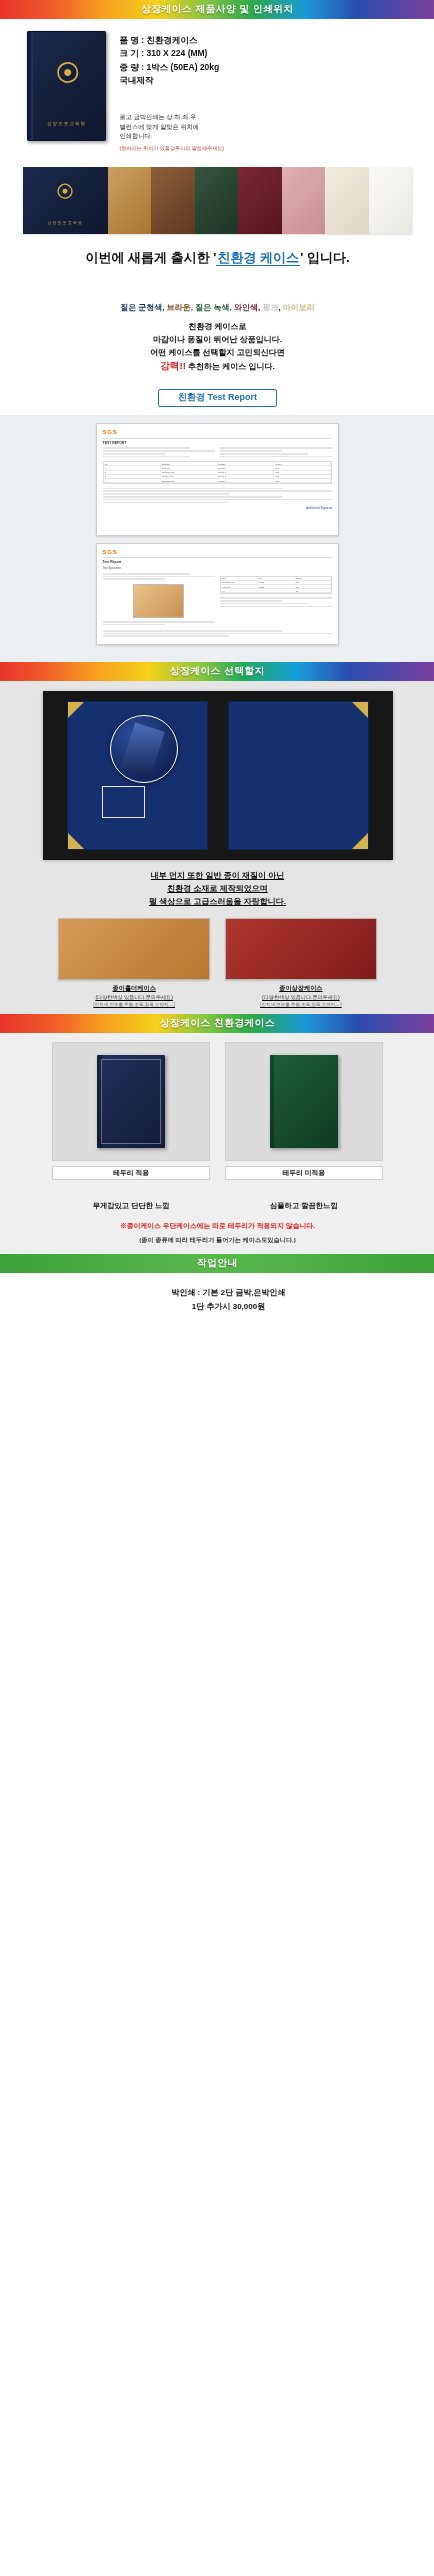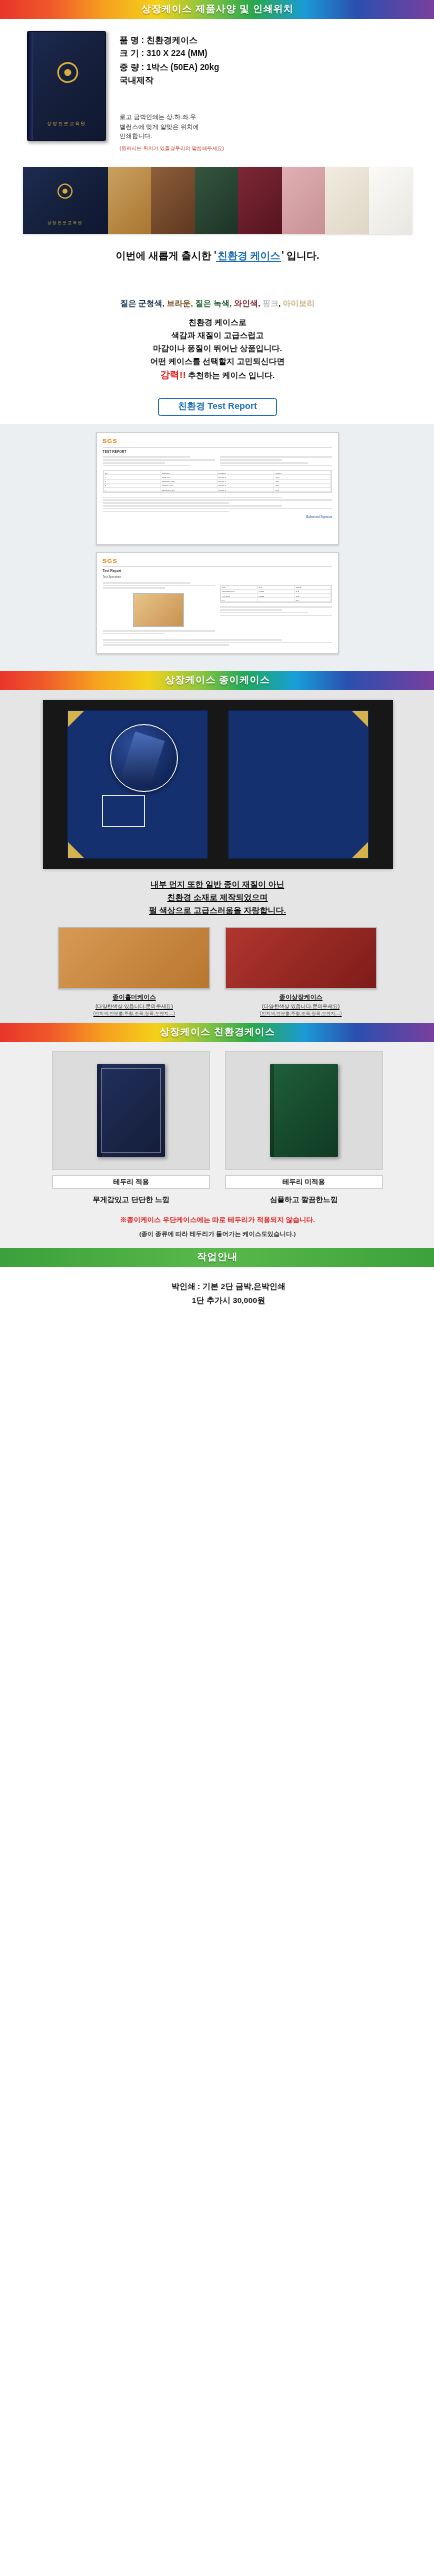--- a/index.html
+++ b/index.html
@@ -122,21 +122,21 @@
   .swatch.cover .txt {
     position: absolute; left: 0; right: 0; bottom: 9px;
     text-align: center; color: #c9a646; font-size: 4px; letter-spacing: 1.1px;
   }
 
   
   .intro {
     text-align: center;
     padding: 14.7px 11.3px 10.2px 11.3px;
   }
-  .intro .l1 { font-size: 10px; font-weight: bold; color: #111; margin-bottom: 6.8px; }
+  .intro .l1 { font-size: 13px; font-weight: bold; color: #111; margin-bottom: 6.8px; }
   .intro .l1 .hl {
     color: #1b6fb5;
     border-bottom: 1.1px solid #1b6fb5;
     padding: 0 1.1px;
   }
   .intro .l2 { font-size: 8px; font-weight: bold; color: #111; margin-bottom: 5.6px; line-height: 12.4px; margin-top: 35px; }
   .intro .l2 .c1 { color: #16324f; }
   .intro .l2 .c2 { color: #7a4a1e; }
   .intro .l2 .c3 { color: #1e5a2e; }
   .intro .l2 .c4 { color: #7a1f2b; }
@@ -279,21 +279,21 @@
   }
   .border-label {
     margin-top: 4.5px;
     height: 14.7px;
     background: #ffffff;
     border: 0.6px solid #cfcfcf;
     display: flex; align-items: center; justify-content: center;
     font-size: 6.8px; font-weight: bold; color: #111;
   }
   .border-desc {
-    margin-top: 6px;
+    margin-top: 21px;
     font-size: 7.3px; font-weight: bold; color: #111;
   }
   .border-note {
     text-align: center;
     padding: 9px 11.3px 3.4px 11.3px;
     font-size: 6.8px; font-weight: bold; color: #e02020;
     line-height: 11.3px;
   }
   .border-note .sub { color: #333; font-size: 6.2px; display: block; margin-top: 2.3px; }
 
@@ -348,21 +348,20 @@
   </div>
 
   <div class="intro">
     <div class="l1">
       <span>이번에 새롭게 출시한 '</span><span class="hl">친환경 케이스</span><span>' 입니다.</span>
     </div>
     <div class="l2">
       <span class="c1">짙은 군청색, </span><span class="c2">브라운</span><span class="c3">, 짙은 녹색, </span><span class="c4">와인색</span><span>, </span><span class="c5">핑크</span><span>, </span><span class="c6">아이보리</span>
     </div>
     <div class="l3">친환경 케이스로</div>
-    <div class="l3">색감과 재질이 고급스럽고</div>
     <div class="l3">마감이나 퐁질이 뛰어난 상품입니다.</div>
     <div class="l3">어떤 케이스를 선택할지 고민되신다면</div>
     <div class="l3">
       <span class="strong-red">강력!!</span><span> 추천하는 케이스 입니다.</span>
     </div>
   </div>
 
   <div class="report-badge">친환경 Test Report</div>
 
   <div class="report-area">
@@ -473,21 +472,21 @@
       </div>
       <div class="doc-rows" style="margin-top:3.4px">
         <div class="doc-row mid"></div>
           <div class="doc-row"></div>
           <div class="doc-row short"></div>
       </div>
     </div>
 
   </div>
 
-  <div class="title-bar rainbow2">상장케이스 종이케이스</div>
+  <div class="title-bar rainbow2">상장케이스 선택할지</div>
 
   <div class="inner-wrap">
     <div class="inner-img">
       <div class="panel left">
         <div class="corner" style="left:0;top:0;border-width:16px 16px 0 0;border-color:#d6b24a transparent transparent transparent;"></div>
         <div class="corner" style="left:0;bottom:0;border-width:0 16px 16px 0;border-color:transparent transparent #d6b24a transparent;"></div>
       </div>
       <div class="panel right">
         <div class="corner" style="right:0;top:0;border-width:16px 0 0 16px;border-color:#d6b24a transparent transparent transparent;"></div>
         <div class="corner" style="right:0;bottom:0;border-width:0 0 16px 16px;border-color:transparent transparent #d6b24a transparent;"></div>

